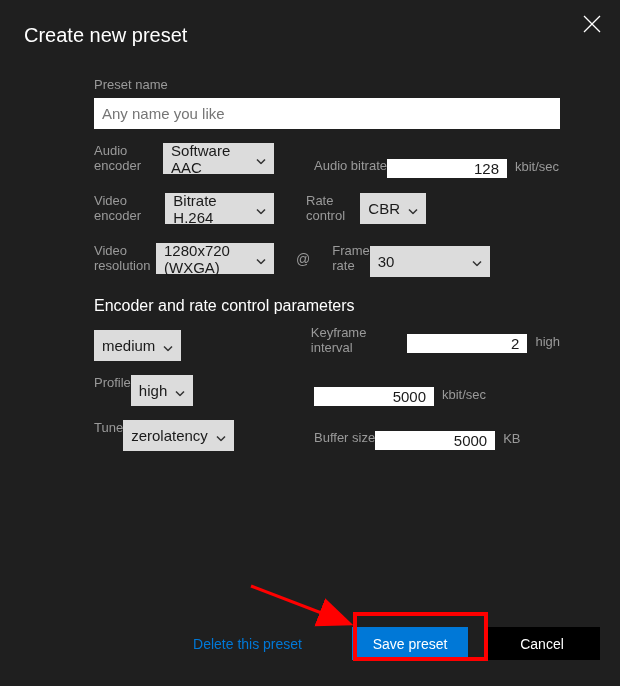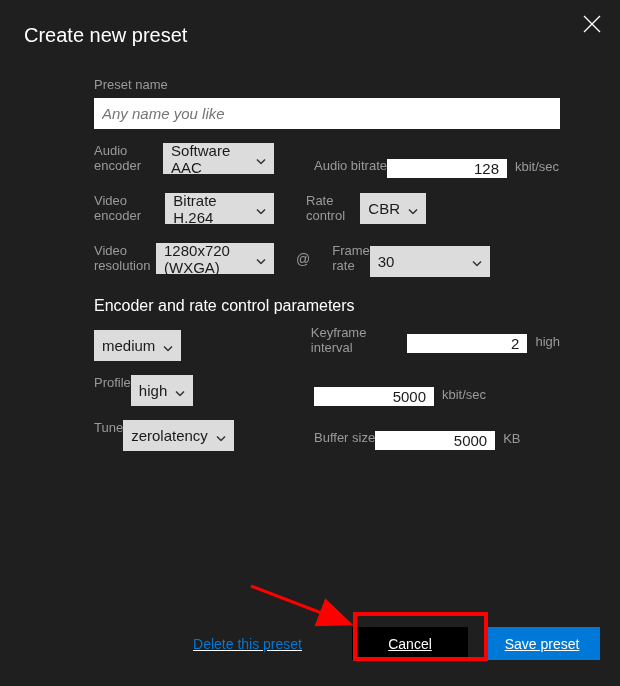--- a/index.html
+++ b/index.html
@@ -38,21 +38,20 @@
     .full-field {
       margin-bottom: 14px;
     }
     .text-input {
       width: 100%;
       height: 31px;
       background: #fff;
       border: none;
       padding: 0 8px;
       font-size: 15px;
-      font-style: italic;
       color: #888;
       font-family: inherit;
     }
     .row {
       display: flex;
       gap: 20px;
       margin-bottom: 14px;
       align-items: flex-end;
     }
     .col { display:flex; flex-direction:row; }
@@ -100,21 +99,20 @@
       color: #fff;
       margin: 18px 0 10px 0;
     }
     .footer {
       position: absolute;
       bottom: 26px;
       right: 20px;
       display: flex;
       gap: 16px;
       align-items: center;
-      text-decoration: underline;
     }
     .link-btn {
       color: #0078d7;
       font-size: 14px;
       cursor: pointer;
       margin-right: 34px;
     }
     .btn {
       height: 33px;
       min-width: 116px;
@@ -274,22 +272,22 @@
         <input class="num-input" value="5000" style="">
         <span class="unit">KB</span>
       </div>
     </div>
   </div>
 
 </div>
 
 <div class="footer">
   <span class="link-btn">Delete this preset</span>
+  <button class="btn btn-primary">Save preset</button>
   <button class="btn btn-secondary">Cancel</button>
-  <button class="btn btn-primary">Save preset</button>
 </div>
 
 <div class="highlight-box" style="left:353px; top:612px; width:135px; height:49px;"></div>
 <svg class="arrow" style="left:245px; top:580px;" width="120" height="60">
   <defs>
     <marker id="ah" markerWidth="12" markerHeight="12" refX="9" refY="5" orient="auto">
       <polygon points="0,0 12,5 0,10" fill="#ff0000"></polygon>
     </marker>
   </defs>
   <line x1="6" y1="6" x2="100" y2="42" stroke="#ff0000" stroke-width="3" marker-end="url(#ah)"></line>

